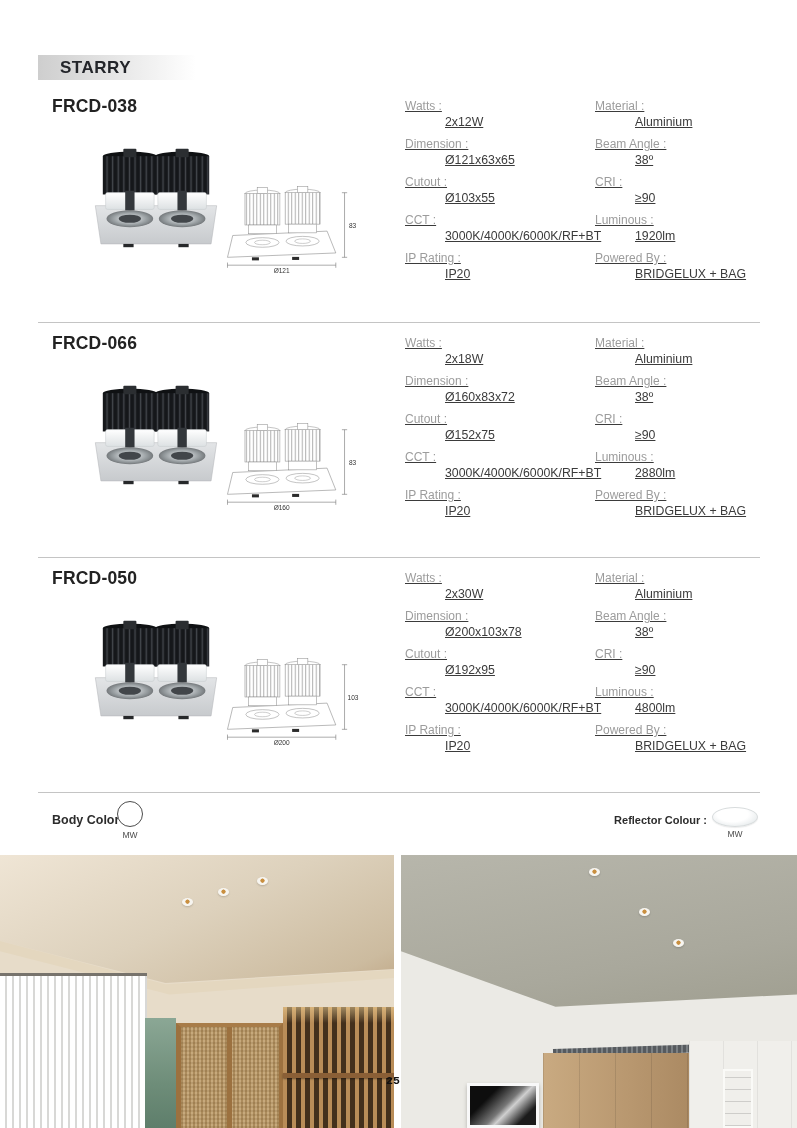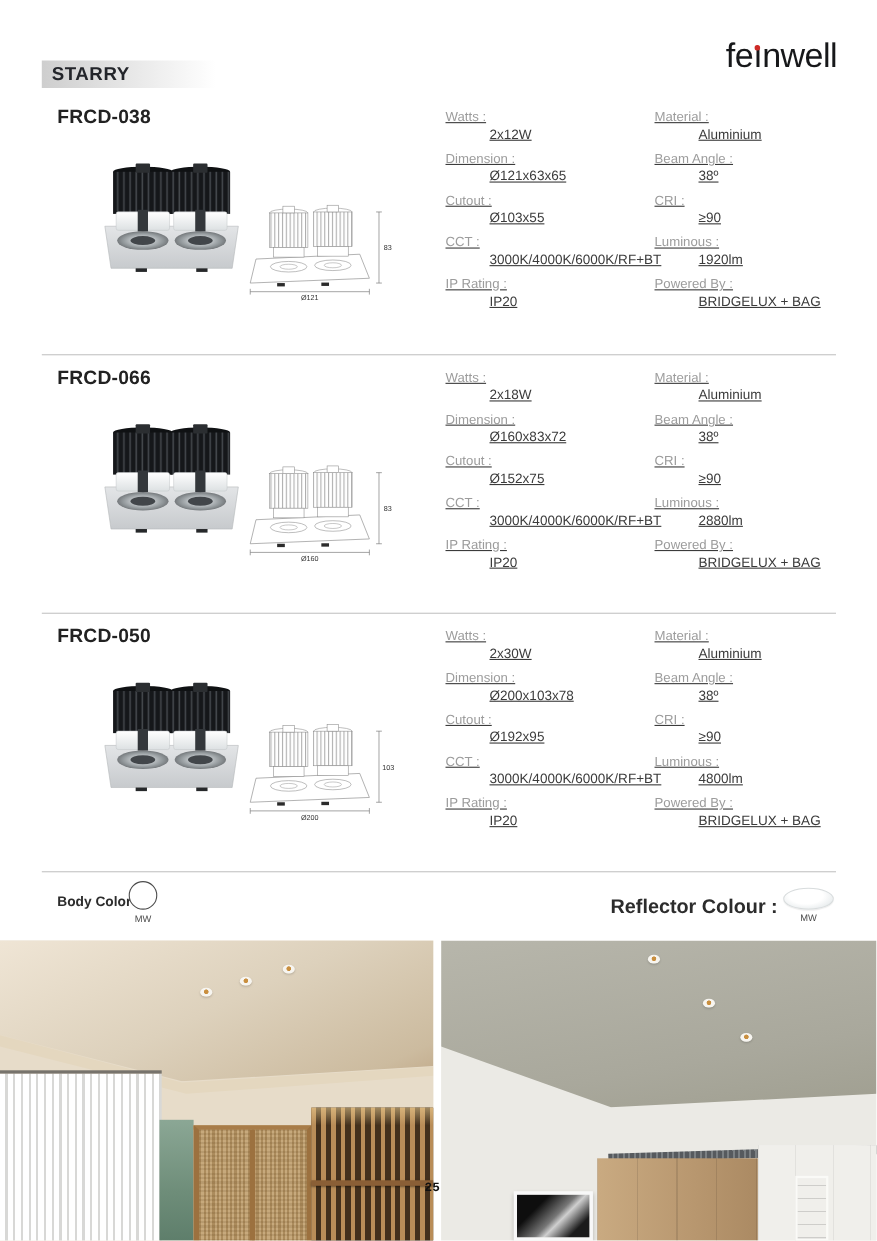--- a/index.html
+++ b/index.html
@@ -4,21 +4,21 @@
 <style>
   html,body{margin:0;padding:0;background:#fff;}
   .page{position:relative;width:797px;height:1128px;background:#fff;overflow:hidden;
         font-family:"Liberation Sans",sans-serif;color:#3b3b3b;}
 
   
   .header-title{position:absolute;left:0;right:0;top:38px;text-align:center;
     font-size:13.5px;letter-spacing:.5px;color:#2e2e2e;}
   .series-bar{position:absolute;left:38px;top:55px;width:158px;height:25px;
     background:linear-gradient(90deg,#cecece 0%,#e9e9e9 55%,#ffffff 100%);
-    display:flex;align-items:center;padding-left:9px;box-sizing:border-box;}
+    display:flex;align-items:center;padding-left:22px;box-sizing:border-box;}
   .series-bar span{font-size:17px;font-weight:bold;color:#23252a;letter-spacing:.5px;}
   .brand{position:absolute;right:36px;top:33px;font-size:31px;color:#17181a;
     letter-spacing:-.5px;}
   .brand-i{position:relative;display:inline-block;}
   .brand-dot{position:absolute;left:1.5px;top:8px;width:4.6px;height:4.6px;
     border-radius:50%;background:#ce2a27;}
 
   
   .product{position:absolute;left:0;width:647px;height:235px;}
   .p0{top:85px}.p1{top:322px}.p2{top:557px}
@@ -35,21 +35,21 @@
   .spec-label{font-size:12px;line-height:15px;color:#9c9c9c;}
   .spec-value{font-size:12.3px;line-height:16px;color:#3b3b3b;margin-left:40px;}
 
   
   .swatch-row{position:absolute;left:0;top:792px;width:797px;height:63px;}
   .body-color-label{position:absolute;left:52px;top:21px;font-size:12.5px;font-weight:bold;color:#2c2c2c;}
   .body-swatch{position:absolute;left:117px;top:9px;width:26px;height:26px;border:1px solid #4c4c4c;
     border-radius:50%;background:#fff;box-sizing:border-box;}
   .body-swatch-code{position:absolute;left:112px;top:38px;width:36px;text-align:center;
     font-size:8.5px;color:#4c4c4c;}
-  .reflector-label{position:absolute;right:90px;top:22px;font-size:18px;font-weight:bold;color:#2c2c2c;text-align:right;}
+  .reflector-label{position:absolute;right:90px;top:22px;font-size:11px;font-weight:bold;color:#2c2c2c;text-align:right;}
   .reflector-swatch{position:absolute;left:712px;top:15px;width:46px;height:20px;border-radius:50%;
     background:radial-gradient(ellipse at 45% 35%,#ffffff 0 45%,#eef1f2 70%,#d4dadb 100%);
     border:1px solid #d8dcdd;box-sizing:border-box;box-shadow:0 1px 1px rgba(0,0,0,.08);}
   .reflector-swatch-code{position:absolute;left:712px;top:37px;width:46px;text-align:center;
     font-size:8.5px;color:#4c4c4c;}
 
   
   .photos{position:absolute;left:0;top:855px;width:797px;height:273px;}
   .photo{position:absolute;top:0;height:273px;overflow:hidden;}
   .photo-left{left:0;width:394px;background:#e7dcc9;}
@@ -132,21 +132,20 @@
       <pattern id="finsLine" width="4" height="8" patternUnits="userSpaceOnUse">
         <rect width="4" height="8" fill="#ffffff"></rect>
           <rect x="1.2" width="0.9" height="8" fill="#9a9a9a"></rect>
       </pattern>
     </defs>
   </svg>
 
   <div class="series-bar">
     <span>STARRY</span>
   </div>
-  <div class="brand"><span>fe</span><span class="brand-i"><span class="brand-dot"></span><span>ı</span></span><span>nwell</span></div>
 
   <section class="product p0">
     <div class="product-name">FRCD-038</div>
 
     <svg class="product-photo" viewBox="0 0 150 115">
       <path d="M10 70 L140 70 L134 111 L16 111 Z" fill="url(#trimGrad)" stroke="#b5b8ba" stroke-width="0.6"></path>
       <ellipse cx="47" cy="84" rx="25" ry="9" fill="url(#coneGrad)"></ellipse>
         <ellipse cx="47" cy="84" rx="12" ry="4.4" fill="#42464a"></ellipse>
       <ellipse cx="103" cy="84" rx="25" ry="9" fill="url(#coneGrad)"></ellipse>
         <ellipse cx="103" cy="84" rx="12" ry="4.4" fill="#42464a"></ellipse>

